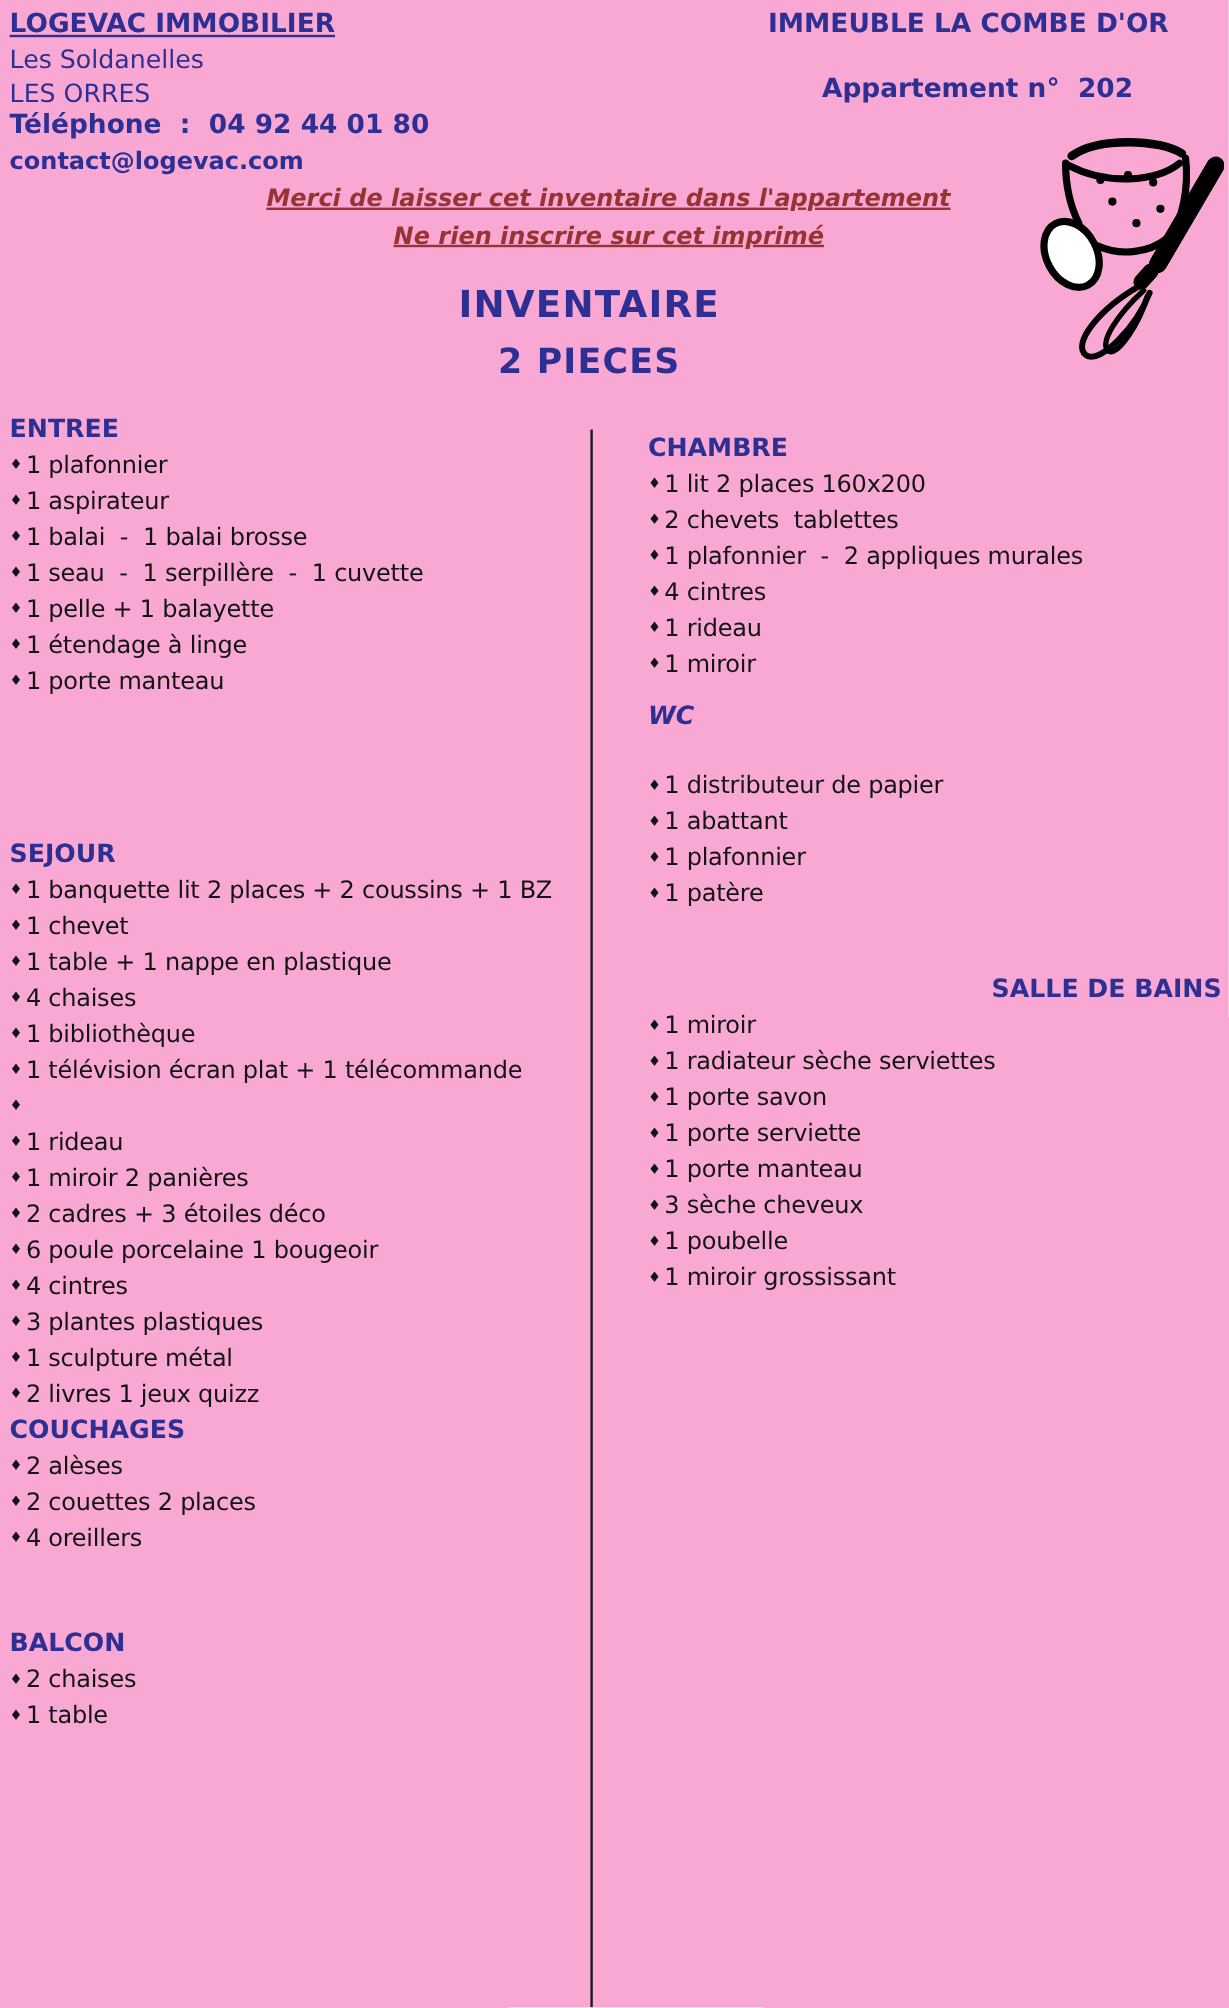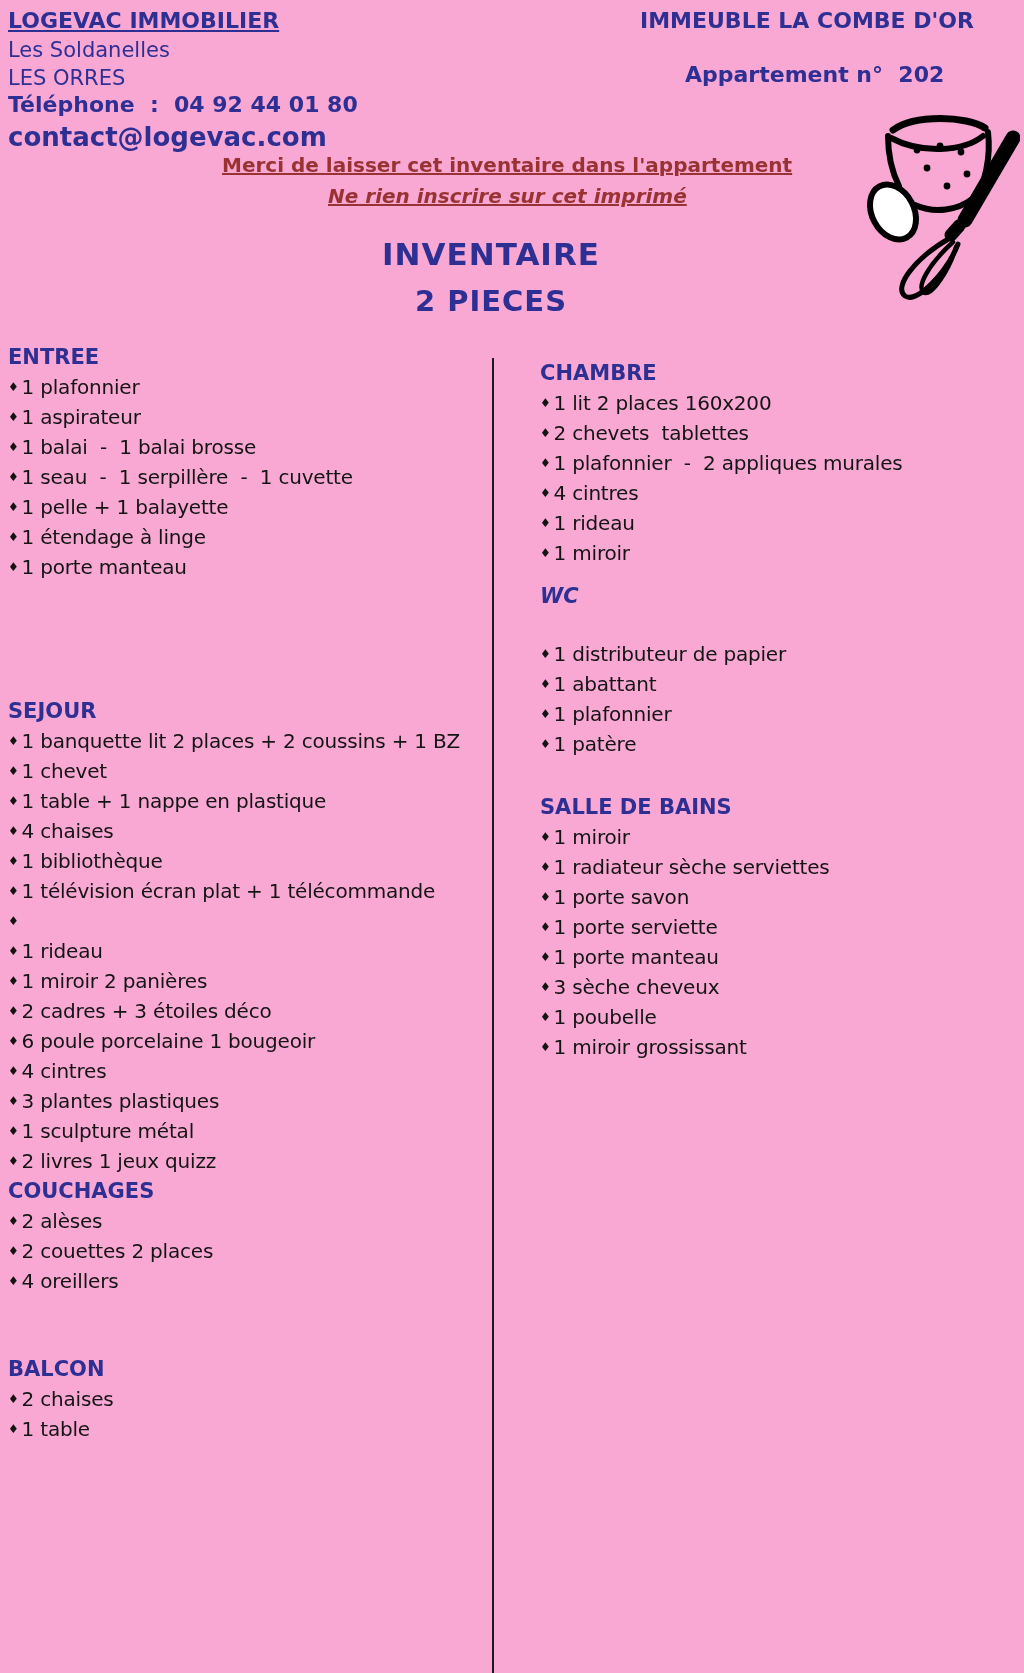--- a/index.html
+++ b/index.html
@@ -12,23 +12,23 @@
   .page { position:relative; width:1024px; height:1673px; background:#f9a8d4; overflow:hidden; }
 
   .line { position:absolute; white-space:pre; }
 
   .agency    { left:8px;  top:8px;   font-size:22px; font-weight:bold; color:#2d2f93; text-decoration:underline; }
   .building  { left:640px; top:8px;  font-size:22px; font-weight:bold; color:#2d2f93; }
   .residence { left:8px;  top:38px;  font-size:21px; color:#2d2f93; }
   .city      { left:8px;  top:66px;  font-size:21px; color:#2d2f93; }
   .apartment { left:685px; top:62px; font-size:22px; font-weight:bold; color:#2d2f93; }
   .phone     { left:8px;  top:92px;  font-size:22px; font-weight:bold; color:#2d2f93; }
-  .email     { left:8px;  top:122px; font-size:26px; font-weight:bold; color:#2d2f93; }
+  .email     { left:8px;  top:122px; font-size:20px; font-weight:bold; color:#2d2f93; }
 
-  .notice1 { left:222px; top:153px; font-size:20px; font-weight:bold; 
+  .notice1 { left:222px; top:153px; font-size:20px; font-weight:bold; font-style:italic;
              color:#993333; text-decoration:underline; }
   .notice2 { left:328px; top:184px; font-size:20px; font-weight:bold; font-style:italic;
              color:#993333; text-decoration:underline; }
 
   .title1 { position:absolute; left:0; top:236px; width:982px; text-align:center;
             font-size:31px; font-weight:bold; color:#2d2f93; letter-spacing:1px; }
   .title2 { position:absolute; left:0; top:284px; width:982px; text-align:center;
             font-size:29px; font-weight:bold; color:#2d2f93; letter-spacing:1px; }
 
   .clipart { position:absolute; left:855px; top:102px; width:165px; height:200px; }
@@ -156,21 +156,21 @@
       </section>
       <section style="margin-top: 13px;">
         <div class="sec-header italic">WC</div>
         <div style="margin-top: 28px;">
           <div class="item"><span class="bullet">♦</span><span>1 distributeur de papier</span></div>
           <div class="item"><span class="bullet">♦</span><span>1 abattant</span></div>
           <div class="item"><span class="bullet">♦</span><span>1 plafonnier</span></div>
           <div class="item"><span class="bullet">♦</span><span>1 patère</span></div>
         </div>
       </section>
-      <section style="margin-top: 33px;">
+      <section style="margin-top: 50px; text-align: right;">
         <div class="sec-header">SALLE DE BAINS</div>
         <div>
           <div class="item"><span class="bullet">♦</span><span>1 miroir</span></div>
           <div class="item"><span class="bullet">♦</span><span>1 radiateur sèche serviettes</span></div>
           <div class="item"><span class="bullet">♦</span><span>1 porte savon</span></div>
           <div class="item"><span class="bullet">♦</span><span>1 porte serviette</span></div>
           <div class="item"><span class="bullet">♦</span><span>1 porte manteau</span></div>
           <div class="item"><span class="bullet">♦</span><span>3 sèche cheveux</span></div>
           <div class="item"><span class="bullet">♦</span><span>1 poubelle</span></div>
           <div class="item"><span class="bullet">♦</span><span>1 miroir grossissant</span></div>

